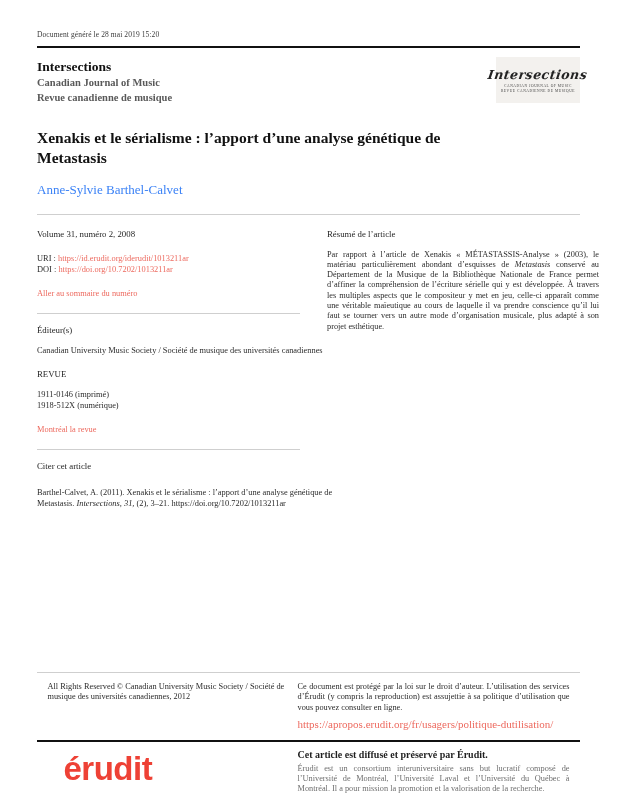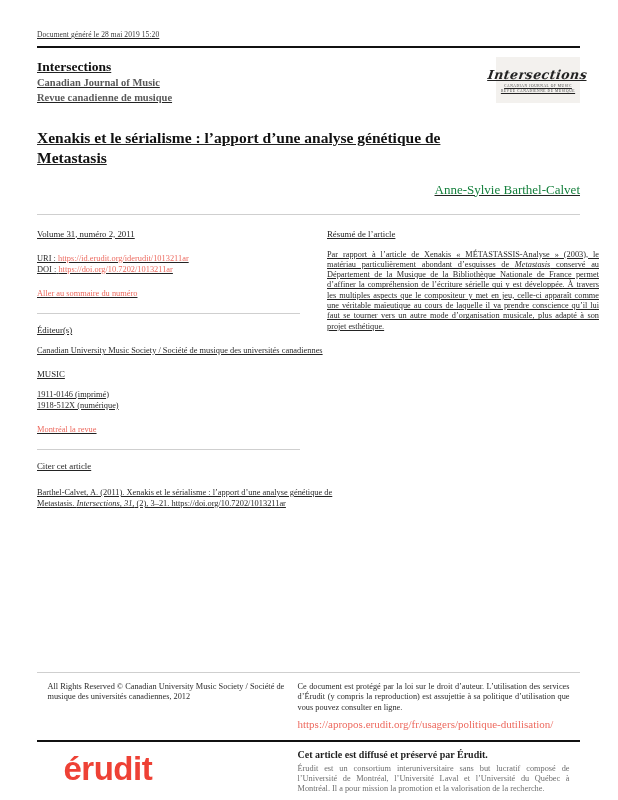--- a/index.html
+++ b/index.html
@@ -4,21 +4,21 @@
 <style>
   * { margin: 0; padding: 0; box-sizing: border-box; }
   html, body { width: 618px; height: 800px; }
   body {
     background: #ffffff;
     font-family: "Liberation Serif", "DejaVu Serif", serif;
     color: #232323;
     position: relative;
     overflow: hidden;
   }
-  .content { padding: 30px 38px 0 37px; text-decoration: underline; }
+  .content { padding: 30px 38px 0 37px; }
 
   .gen-note { font-size: 7.5px; color: #3a3a3a; letter-spacing: 0.1px; }
   .rule-thick { border: none; border-top: 2px solid #111; margin-top: 7px; }
   .rule-thin  { border: none; border-top: 1px solid #cfcfcf; }
 
   .masthead { display: flex; justify-content: space-between; margin-top: 11px; }
   .journal-title { font-size: 13.5px; font-weight: bold; color: #111; }
   .journal-sub { font-size: 10.5px; font-weight: bold; color: #595959; line-height: 1.3; margin-top: 1px; }
 
   .logo-box {
@@ -29,21 +29,21 @@
   .logo-script {
     font-family: "DejaVu Serif", serif; font-style: italic; font-weight: bold;
     font-size: 12.5px; color: #222; transform: skewX(-8deg); letter-spacing: 0.5px;
   }
   .logo-caption { font-size: 3.6px; letter-spacing: 0.55px; color: #444; margin-top: 1.6px; white-space: nowrap; }
 
   .article-title {
     margin-top: 24px; font-size: 15.5px; font-weight: bold; color: #111;
     line-height: 1.3; max-width: 412px;
   }
-  .article-author { margin-top: 13px; font-size: 13px; color: #15803d; text-align: right; }
+  .article-author { margin-top: 13px; font-size: 13px; color: #3b82f6; }
 
   .head-rule { margin-top: 16px; }
 
   .cols { display: flex; }
   .col-left  { width: 263px; flex: 0 0 263px; }
   .col-right { margin-left: 27px; width: 272px; flex: 0 0 272px; }
 
   .sec-head { font-size: 8.8px; color: #1f1f1f; }
   .small { font-size: 8.4px; line-height: 11.5px; color: #2b2b2b; }
   .mt14 { margin-top: 14px; }
@@ -101,37 +101,37 @@
   </div>
 
   <div class="article-title">Xenakis et le sérialisme : l’apport d’une analyse génétique de Metastasis</div>
   <div class="article-author">Anne-Sylvie Barthel-Calvet</div>
 
   <hr class="rule-thin head-rule">
 
   <div class="cols">
 
     <div class="col-left">
-      <div class="sec-head mt14">Volume 31, numéro 2, 2011</div>
+      <div class="sec-head mt14">Volume 31, numéro 2, 2008</div>
 
       <div class="small mt14">
         <div><span>URI :</span> <a class="red-link">https://id.erudit.org/iderudit/1013211ar</a></div>
         <div><span>DOI :</span> <a class="red-link">https://doi.org/10.7202/1013211ar</a></div>
       </div>
 
       <div class="small mt12">
         <a class="red-link">Aller au sommaire du numéro</a>
       </div>
 
       <hr class="rule-thin mt14">
 
       <div class="sec-head mt11">Éditeur(s)</div>
       <div class="small mt10 wide-line">Canadian University Music Society / Société de musique des universités canadiennes</div>
 
-      <div class="sec-head mt12">MUSIC</div>
+      <div class="sec-head mt12">REVUE</div>
       <div class="small mt10">
         <div>1911-0146 (imprimé)</div>
         <div>1918-512X (numérique)</div>
       </div>
 
       <div class="small mt12">
         <a class="red-link">Montréal la revue</a>
       </div>
 
       <hr class="rule-thin mt14">

